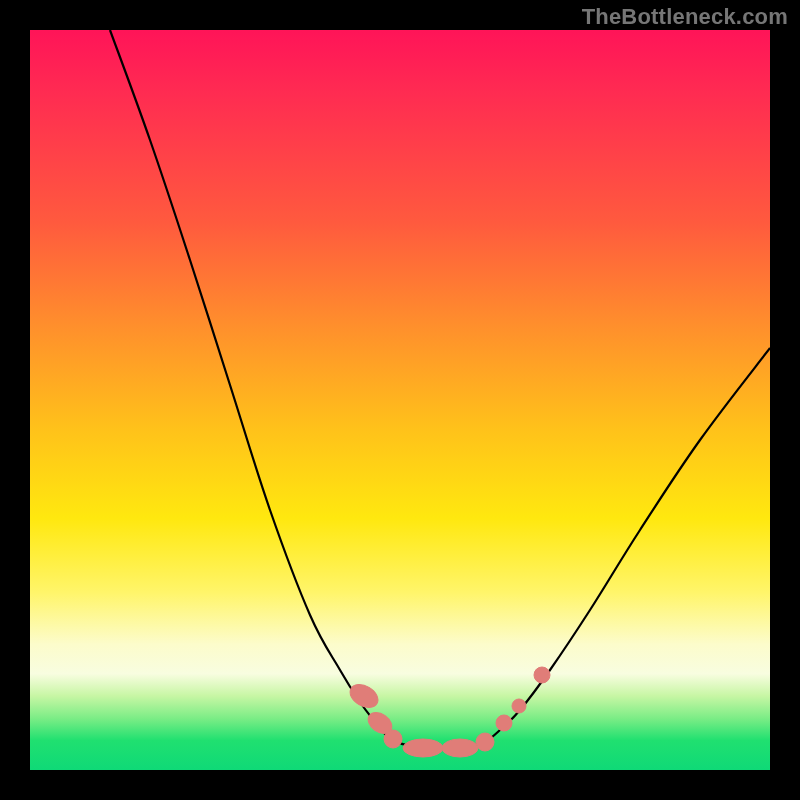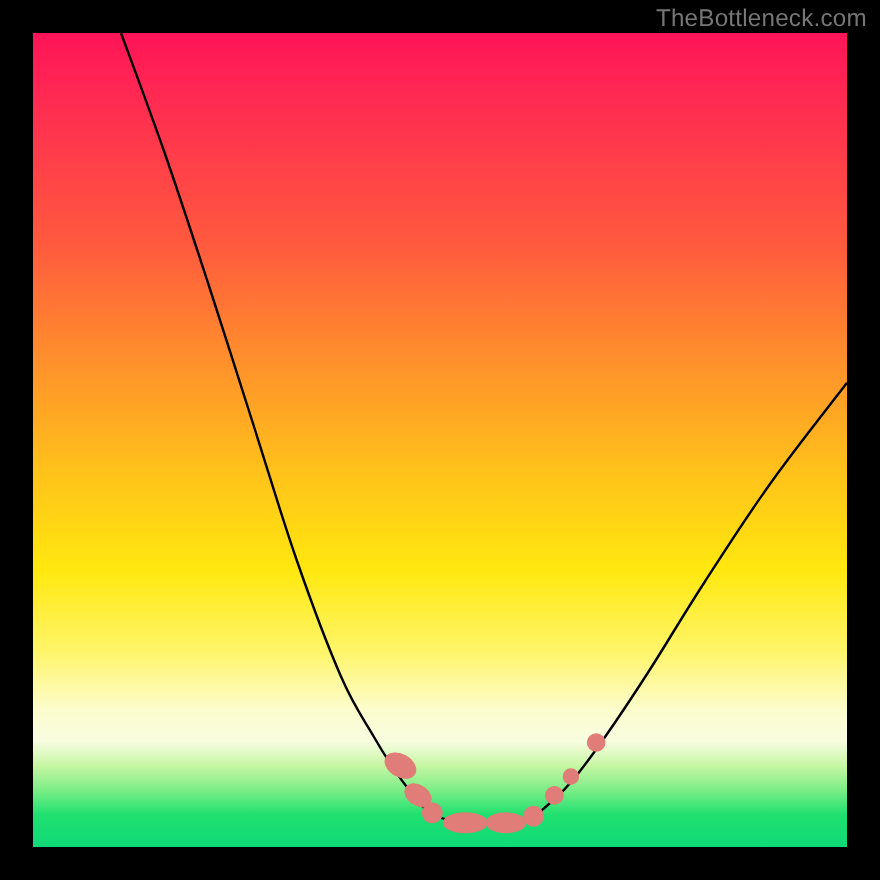--- a/index.html
+++ b/index.html
@@ -41,21 +41,21 @@
       #20e070 96%,
       #0fd977 100%
     );
   }
   .watermark {
     position: absolute;
     top: 4px;
     right: 12px;
     color: #767676;
     font-size: 22px;
-    font-weight: 400;
+    font-weight: 700;
     letter-spacing: 0.2px;
     z-index: 5;
   }
   svg.curve {
     position: absolute;
     left: 0;
     top: 0;
     width: 740px;
     height: 740px;
     z-index: 3;

